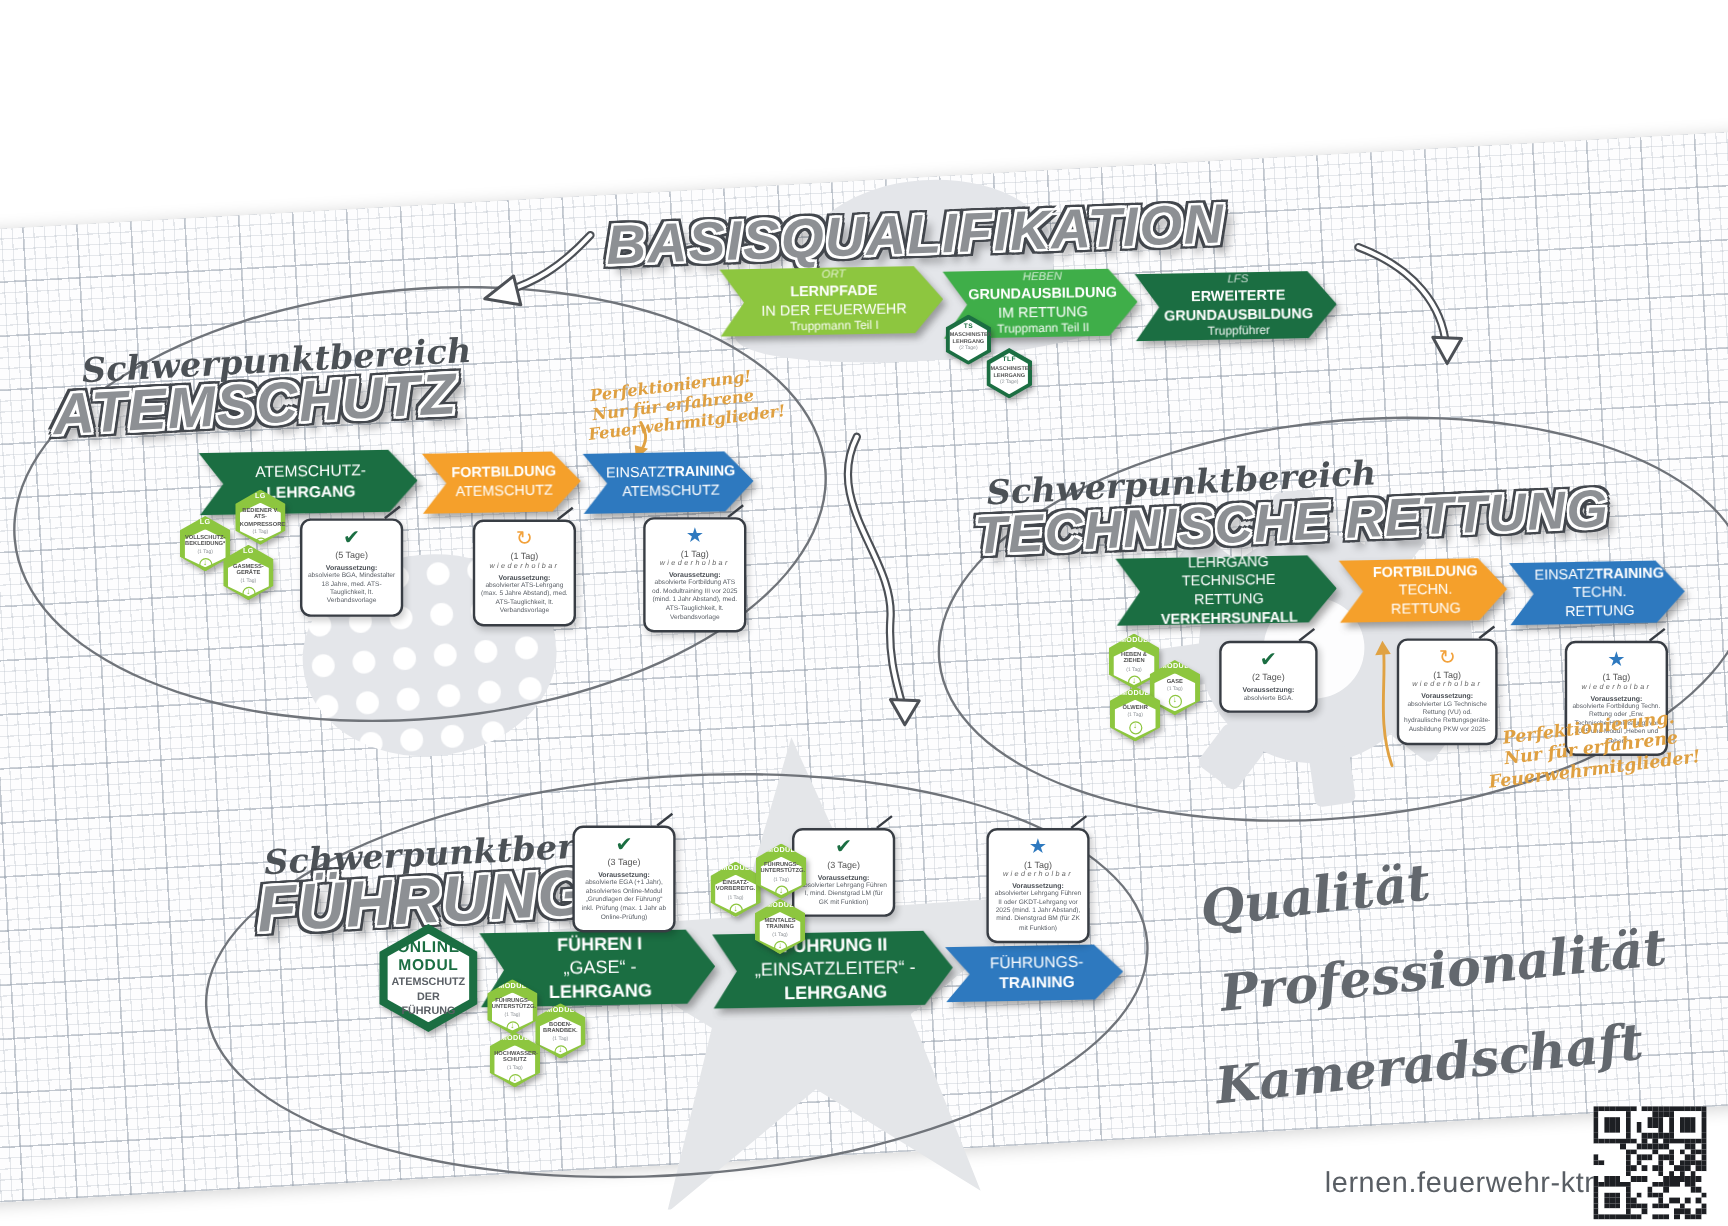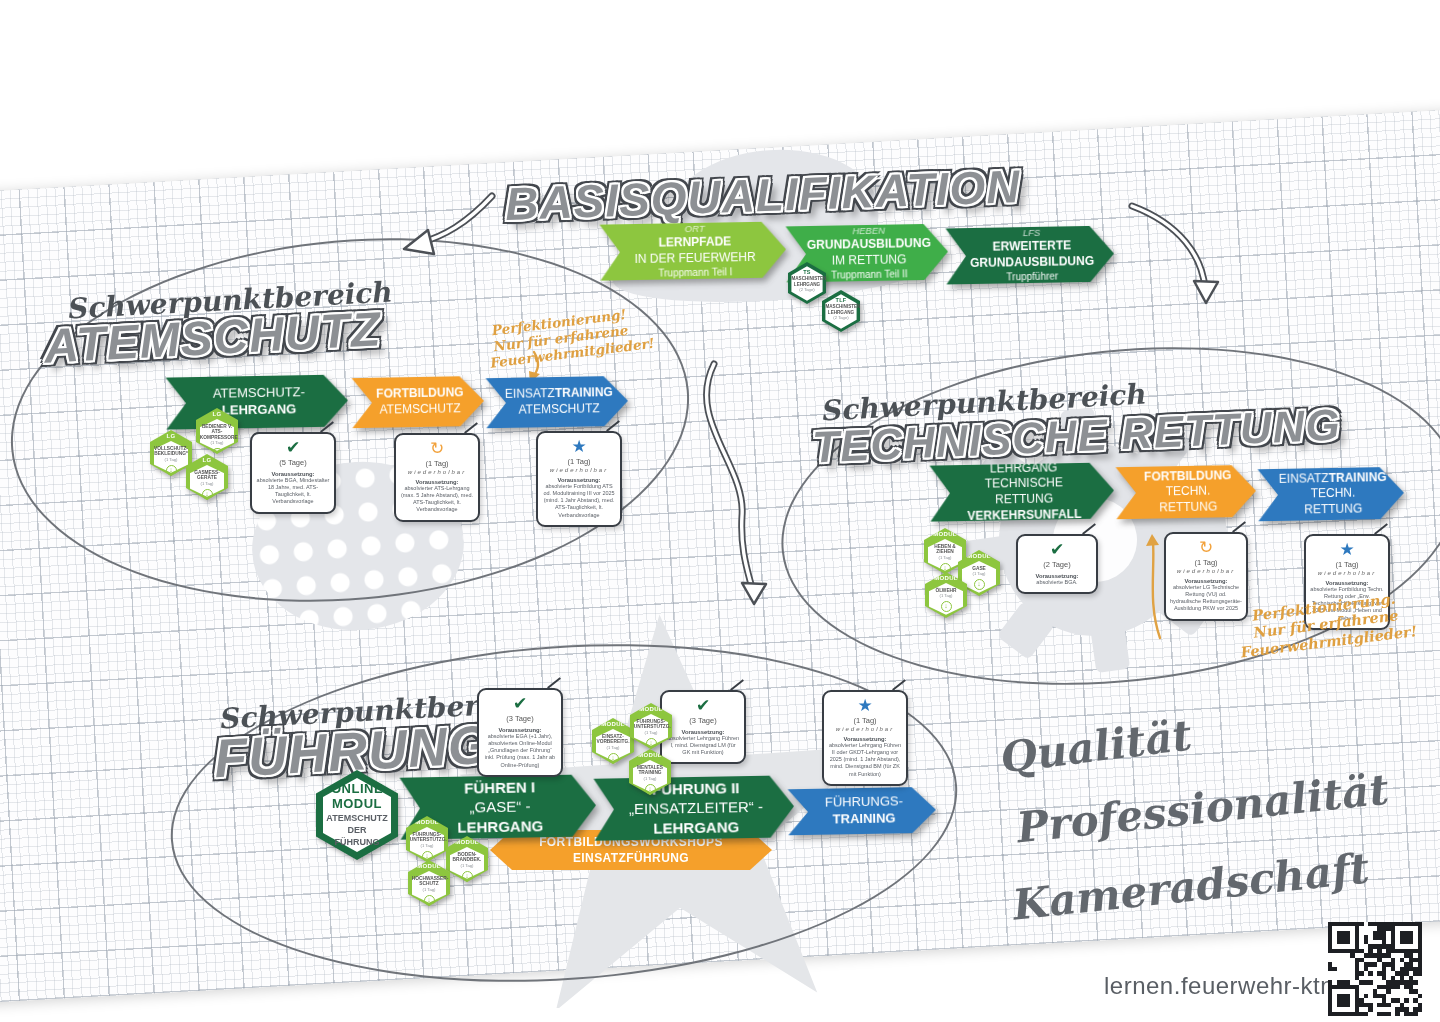--- a/index.html
+++ b/index.html
@@ -363,24 +363,20 @@
     <div class="rep">wiederholbar</div>
     <div class="rl">Voraussetzung:</div>
     <div class="rq">absolvierte Fortbildung Techn. Rettung oder „Erw. Technische Hilfeleistung“ vor 2025 und Modul „Heben und Ziehen“</div>
   </div>
 
   <div class="note" style="left:1238px;top:598px;width:176px;font-size:14.5px;transform:rotate(-7deg);z-index:4;">Perfektionierung. Nur für erfahrene Feuerwehrmitglieder!</div>
 
   <div class="kicker" style="left:220px;top:694px;font-size:28px;transform:rotate(-3deg);z-index:4;">Schwerpunktbereich</div>
   <div class="metal abs" style="left:214px;top:724px;font-size:54px;transform:rotate(-3deg);z-index:4;">FÜHRUNG</div>
 
-  <div class="banner" style="left:490px;top:830px;width:282px;height:40px;z-index:3;">
-    <div>FORTBILDUNGSWORKSHOPS</div>
-    <div>EINSATZFÜHRUNG</div>
-  </div>
 
   <div class="hex-w" style="left:316px;top:770px;width:82px;height:90px;z-index:4;">
     <div class="hex dg online">
         <div class="inner"></div>
       <div class="content">
         <div class="on1">ONLINE</div>
         <div class="on1">MODUL</div>
         <div class="on2">ATEMSCHUTZ</div>
         <div class="on2">DER</div>
         <div class="on2">FÜHRUNG</div>

